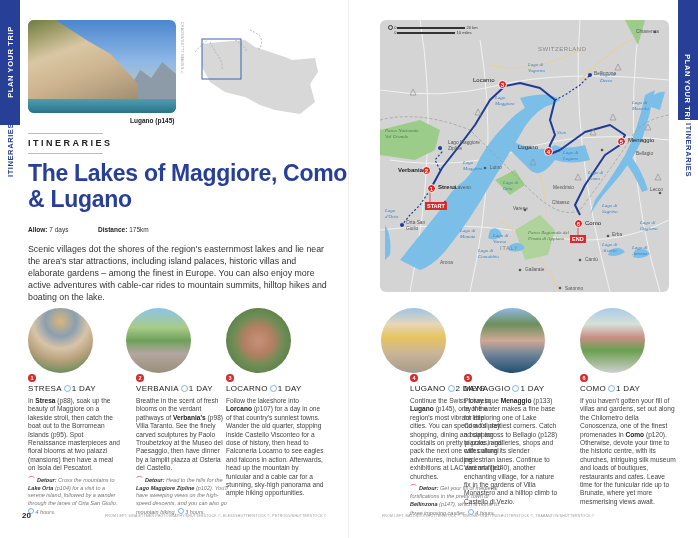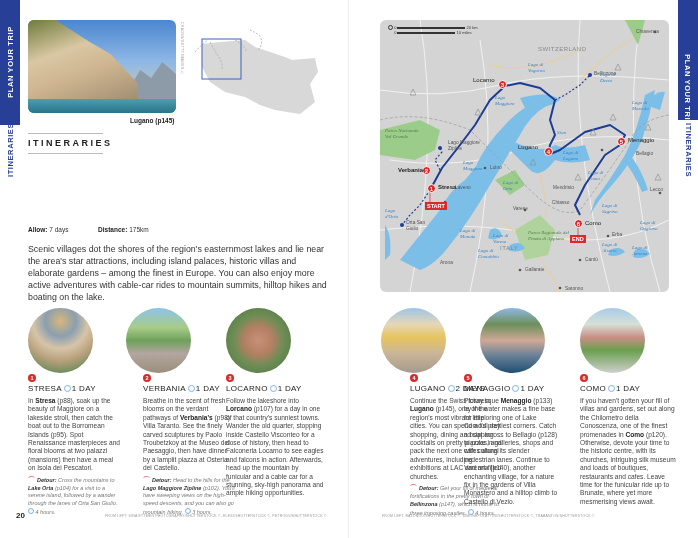--- a/index.html
+++ b/index.html
@@ -98,20 +98,21 @@
 
   <svg class="locator" viewBox="0 0 130 95">
     <path d="M12 22 L30 20 L55 18 L65 25 L95 35 L102 38 L125 36 L128 50 L120 62 L125 80 L110 92 L85 88 L70 83 L55 75 L35 70 L20 60 L12 45 Z" fill="#d8d8d8"></path>
     <path d="M5 30 Q12 22 18 18 M20 20 q4 8 8 14 q5 6 4 14 M45 18 q8 4 12 12 M60 8 q5 2 10 6 q4 8 -2 14" stroke="#aaa" stroke-width="0.8" fill="none" stroke-dasharray="2 1.5"></path>
     <rect x="12" y="17" width="39" height="40" fill="none" stroke="#3d63b7" stroke-width="1"></rect>
   </svg>
 
   <div class="rule" style="left:28px; top:133px; width:75px;"></div>
   <div class="kicker">ITINERARIES</div>
   <div class="rule" style="left:28px; top:153px; width:75px;"></div>
+  <h1 class="title">The Lakes of Maggiore, Como &amp; Lugano</h1>
   <div class="meta">
     <b>Allow:</b>
     <span>7 days</span>
     <span class="gap"></span>
     <b>Distance:</b>
     <span>175km</span>
   </div>
   <p class="intro">Scenic villages dot the shores of the region's easternmost lakes and lie near the area's star attractions, including island palaces, historic villas and elaborate gardens – among the finest in Europe. You can also enjoy more active adventures with cable-car rides to mountain summits, hilltop hikes and boating on the lake.</p>
 
   <div class="circ c1" style="left:28px;"></div>
@@ -120,38 +121,38 @@
 
   <div class="stop" style="left:28px; width:92px;">
     <span class="stop-num">1</span>
     <div class="stop-head">
       <span>STRESA</span><span class="clock"></span><span>1 DAY</span>
     </div>
     <p class="stop-body"><span>In </span><b>Stresa</b><span> (p88), soak up the beauty of Maggiore on a lakeside stroll, then catch the boat out to the Borromean Islands (p95). Spot Renaissance masterpieces and floral blooms at two palazzi (mansions) then have a meal on Isola dei Pescatori.</span></p>
     <p class="detour"><span class="d-icon">⌒</span><span class="d-label">Detour:</span><span> Cross the mountains to </span><b>Lake Orta</b><span> (p104) for a visit to a serene island, followed by a wander through the lanes of Orta San Giulio.</span> <span class="clock" style="display:inline-block;width:6px;height:6px;border:1px solid #7fb2e0;border-radius:50%;"></span> <span>4 hours.</span></p>
   </div>
 
-  <div class="stop" style="left:143px; width:92px;">
+  <div class="stop" style="left:136px; width:92px;">
     <span class="stop-num">2</span>
     <div class="stop-head">
       <span>VERBANIA</span><span class="clock"></span><span>1 DAY</span>
     </div>
     <p class="stop-body"><span>Breathe in the scent of fresh blooms on the verdant pathways of </span><b>Verbania's</b><span> (p98) Villa Taranto. See the finely carved sculptures by Paolo Troubetzkoy at the Museo del Paesaggio, then have dinner by a lamplit piazza at Osteria del Castello.</span></p>
     <p class="detour"><span class="d-icon">⌒</span><span class="d-label">Detour:</span><span> Head to the hills for the </span><b>Lago Maggiore Zipline</b><span> (p102). You'll have sweeping views on the high-speed descents, and you can also go mountain biking.</span> <span class="clock" style="display:inline-block;width:6px;height:6px;border:1px solid #7fb2e0;border-radius:50%;"></span> <span>3 hours.</span></p>
   </div>
 
   <div class="stop" style="left:226px; width:98px;">
     <span class="stop-num">3</span>
     <div class="stop-head">
       <span>LOCARNO</span><span class="clock"></span><span>1 DAY</span>
     </div>
     <p class="stop-body"><span>Follow the lakeshore into </span><b>Lorcano</b><span> (p107) for a day in one of that country's sunniest towns. Wander the old quarter, stopping inside Castello Visconteo for a dose of history, then head to Falconeria Locarno to see eagles and falcons in action. Afterwards, head up the mountain by funicular and a cable car for a stunning, sky-high panorama and ample hiking opportunities.</span></p>
   </div>
 
-  <div class="folio" style="left:16px;">20</div>
+  <div class="folio" style="left:22px;">20</div>
   <div class="photo-credit" style="left:105px;">FROM LEFT: SINA ETTMER PHOTOGRAPHY/SHUTTERSTOCK ©, ELESI/SHUTTERSTOCK ©, PETRODS/SHUTTERSTOCK ©</div>
 </div>
 
 <div class="gutter"></div>
 
 <div class="page page-right">
   <div class="side-tab-dark right-tab-dark"></div>
   <div class="side-tab-text right-tab-label">PLAN YOUR TRIP</div>
   <div class="side-tab-text right-tab-it">ITINERARIES</div>
 </div>

